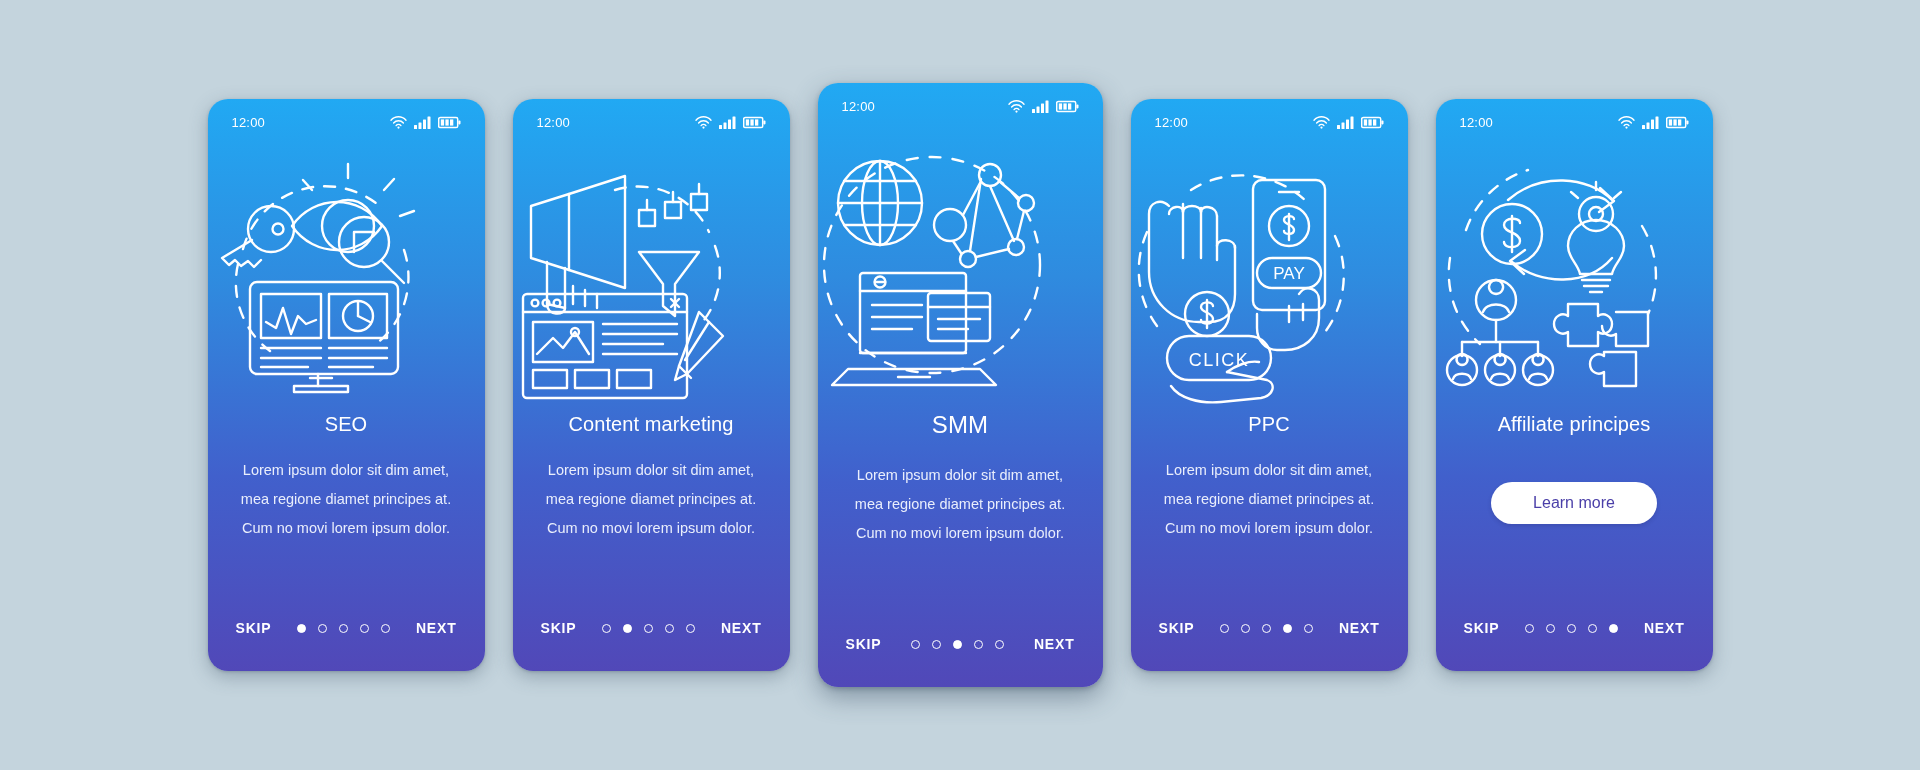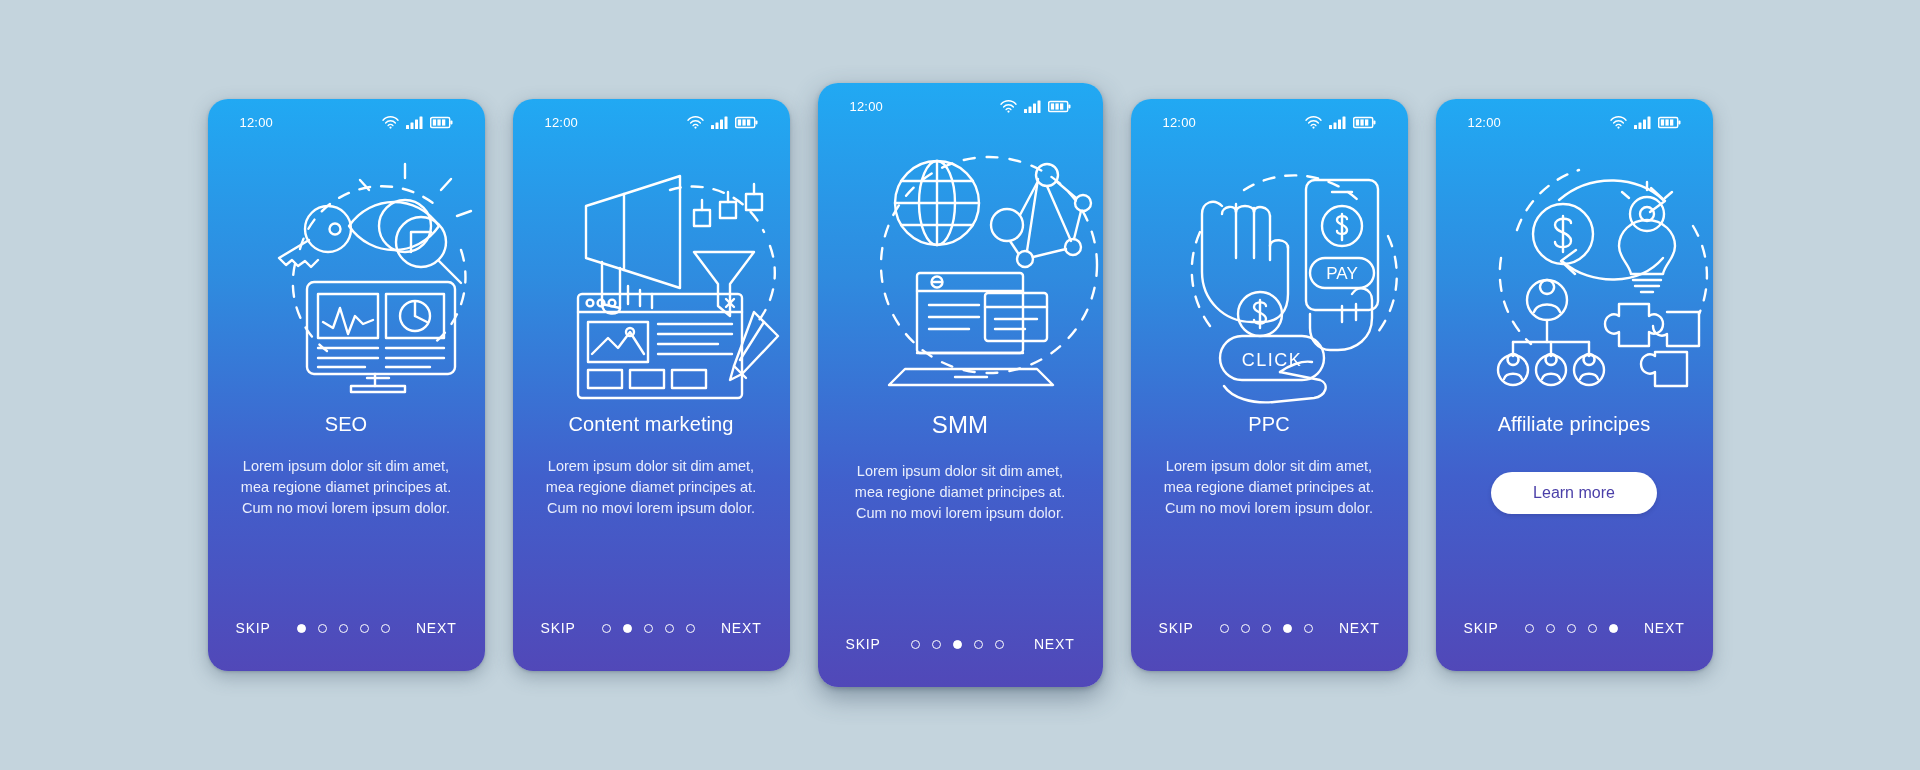--- a/index.html
+++ b/index.html
@@ -34,34 +34,34 @@
     height:604px;
     box-shadow:0 10px 26px rgba(50,70,95,.45), 0 2px 5px rgba(40,60,80,.3);
   }
 
   
   .statusbar {
     height:46px;
     display:flex;
     align-items:center;
     justify-content:space-between;
-    padding:0 32px;
+    padding:0 24px;
     flex:0 0 auto;
   }
   .clock { color:#ffffff; font-size:13px; letter-spacing:.2px; }
   .sysicons { display:flex; align-items:flex-end; gap:7px; }
   .ico { display:block; }
 
   
   .illus {
     flex:0 0 auto;
     height:268px;
     display:flex;
     align-items:center;
-    justify-content:flex-end;
+    justify-content:flex-start;
   }
   .center .illus { height:282px; }
   .illus svg { display:block; }
 
   
   .body {
     flex:1 1 auto;
     display:flex;
     flex-direction:column;
     align-items:center;
@@ -72,26 +72,26 @@
     font-size:20px;
     font-weight:400;
     text-align:center;
     letter-spacing:.1px;
     margin-bottom:20px;
   }
   .center .title { font-size:24px; margin-bottom:22px; }
   .desc {
     color:#e9eefc;
     font-size:14.5px;
-    line-height:21px;
+    line-height:29px;
     text-align:center;
     max-width:232px;
   }
   .learn {
-    margin-top:16px;
+    margin-top:26px;
     background:#ffffff;
     color:#4a3fa8;
     border:none;
     border-radius:22px;
     font-size:16px;
     font-family:"Liberation Sans", sans-serif;
     padding:12px 42px;
     cursor:pointer;
     box-shadow:0 2px 4px rgba(30,30,80,.18);
   }
@@ -104,20 +104,21 @@
     align-items:center;
     justify-content:space-between;
     padding:0 28px;
   }
   .navlink {
     color:#ffffff;
     font-size:14px;
     letter-spacing:.8px;
     cursor:pointer;
     user-select:none;
+    font-weight:bold;
   }
   .dots { display:flex; align-items:center; gap:12px; }
   .dot {
     width:9px; height:9px;
     border-radius:50%;
     border:1.6px solid #ffffff;
     background:transparent;
     cursor:pointer;
   }
   .dot.on { background:#ffffff; }

